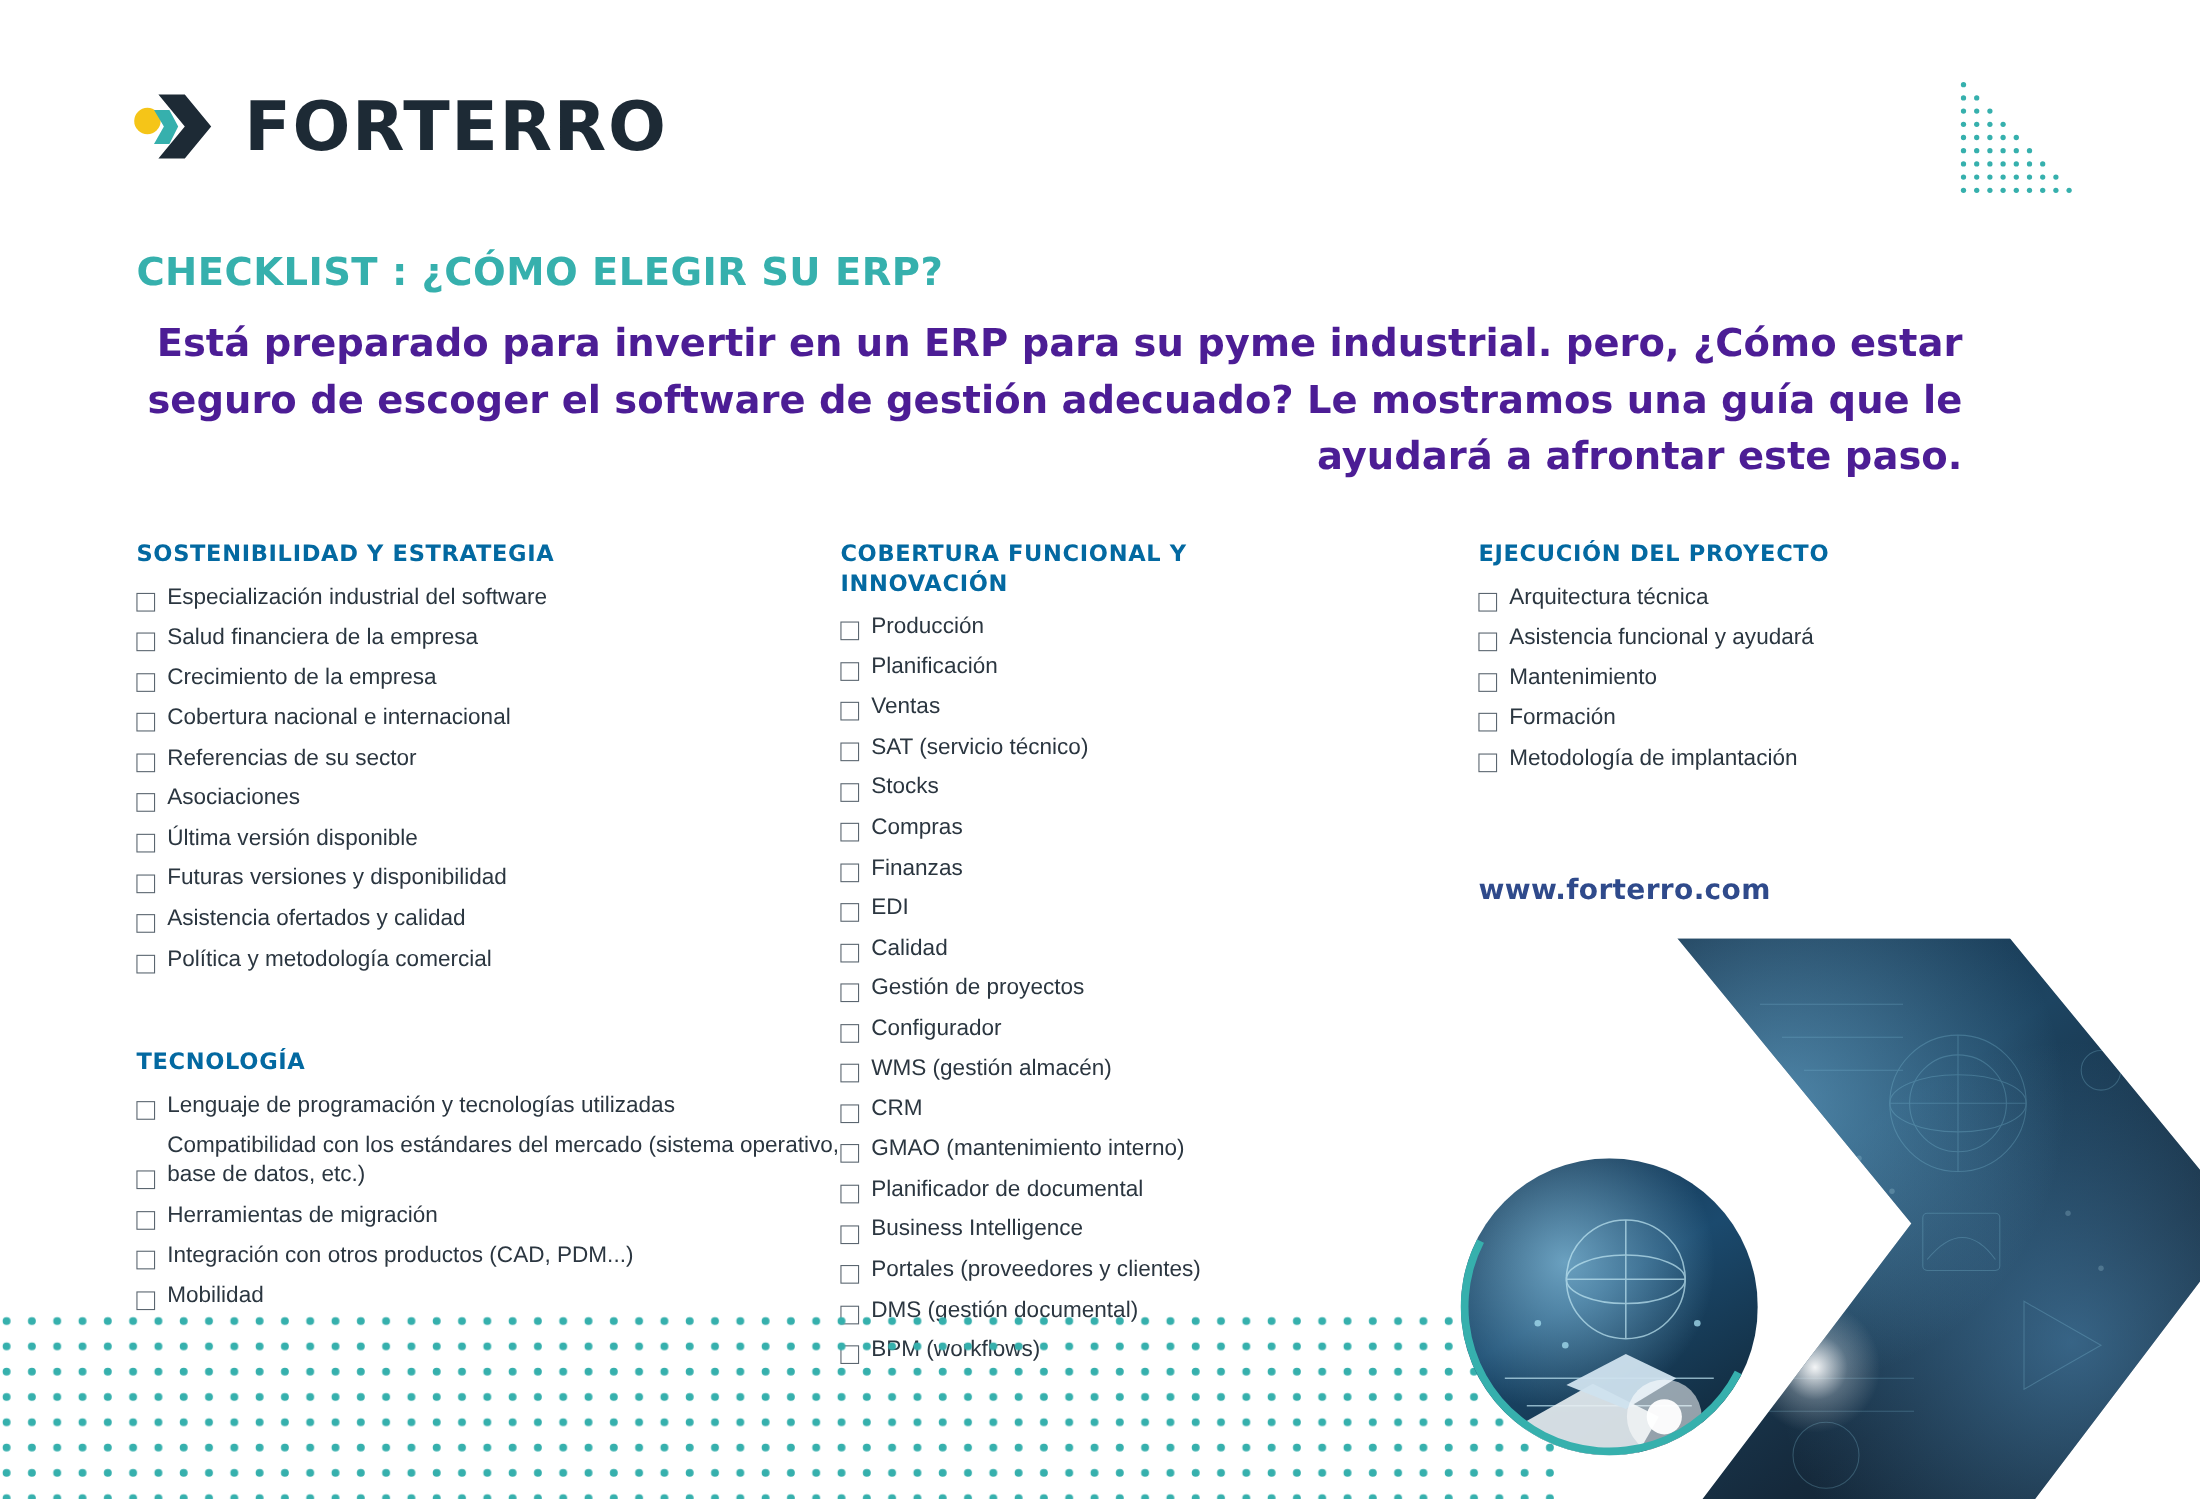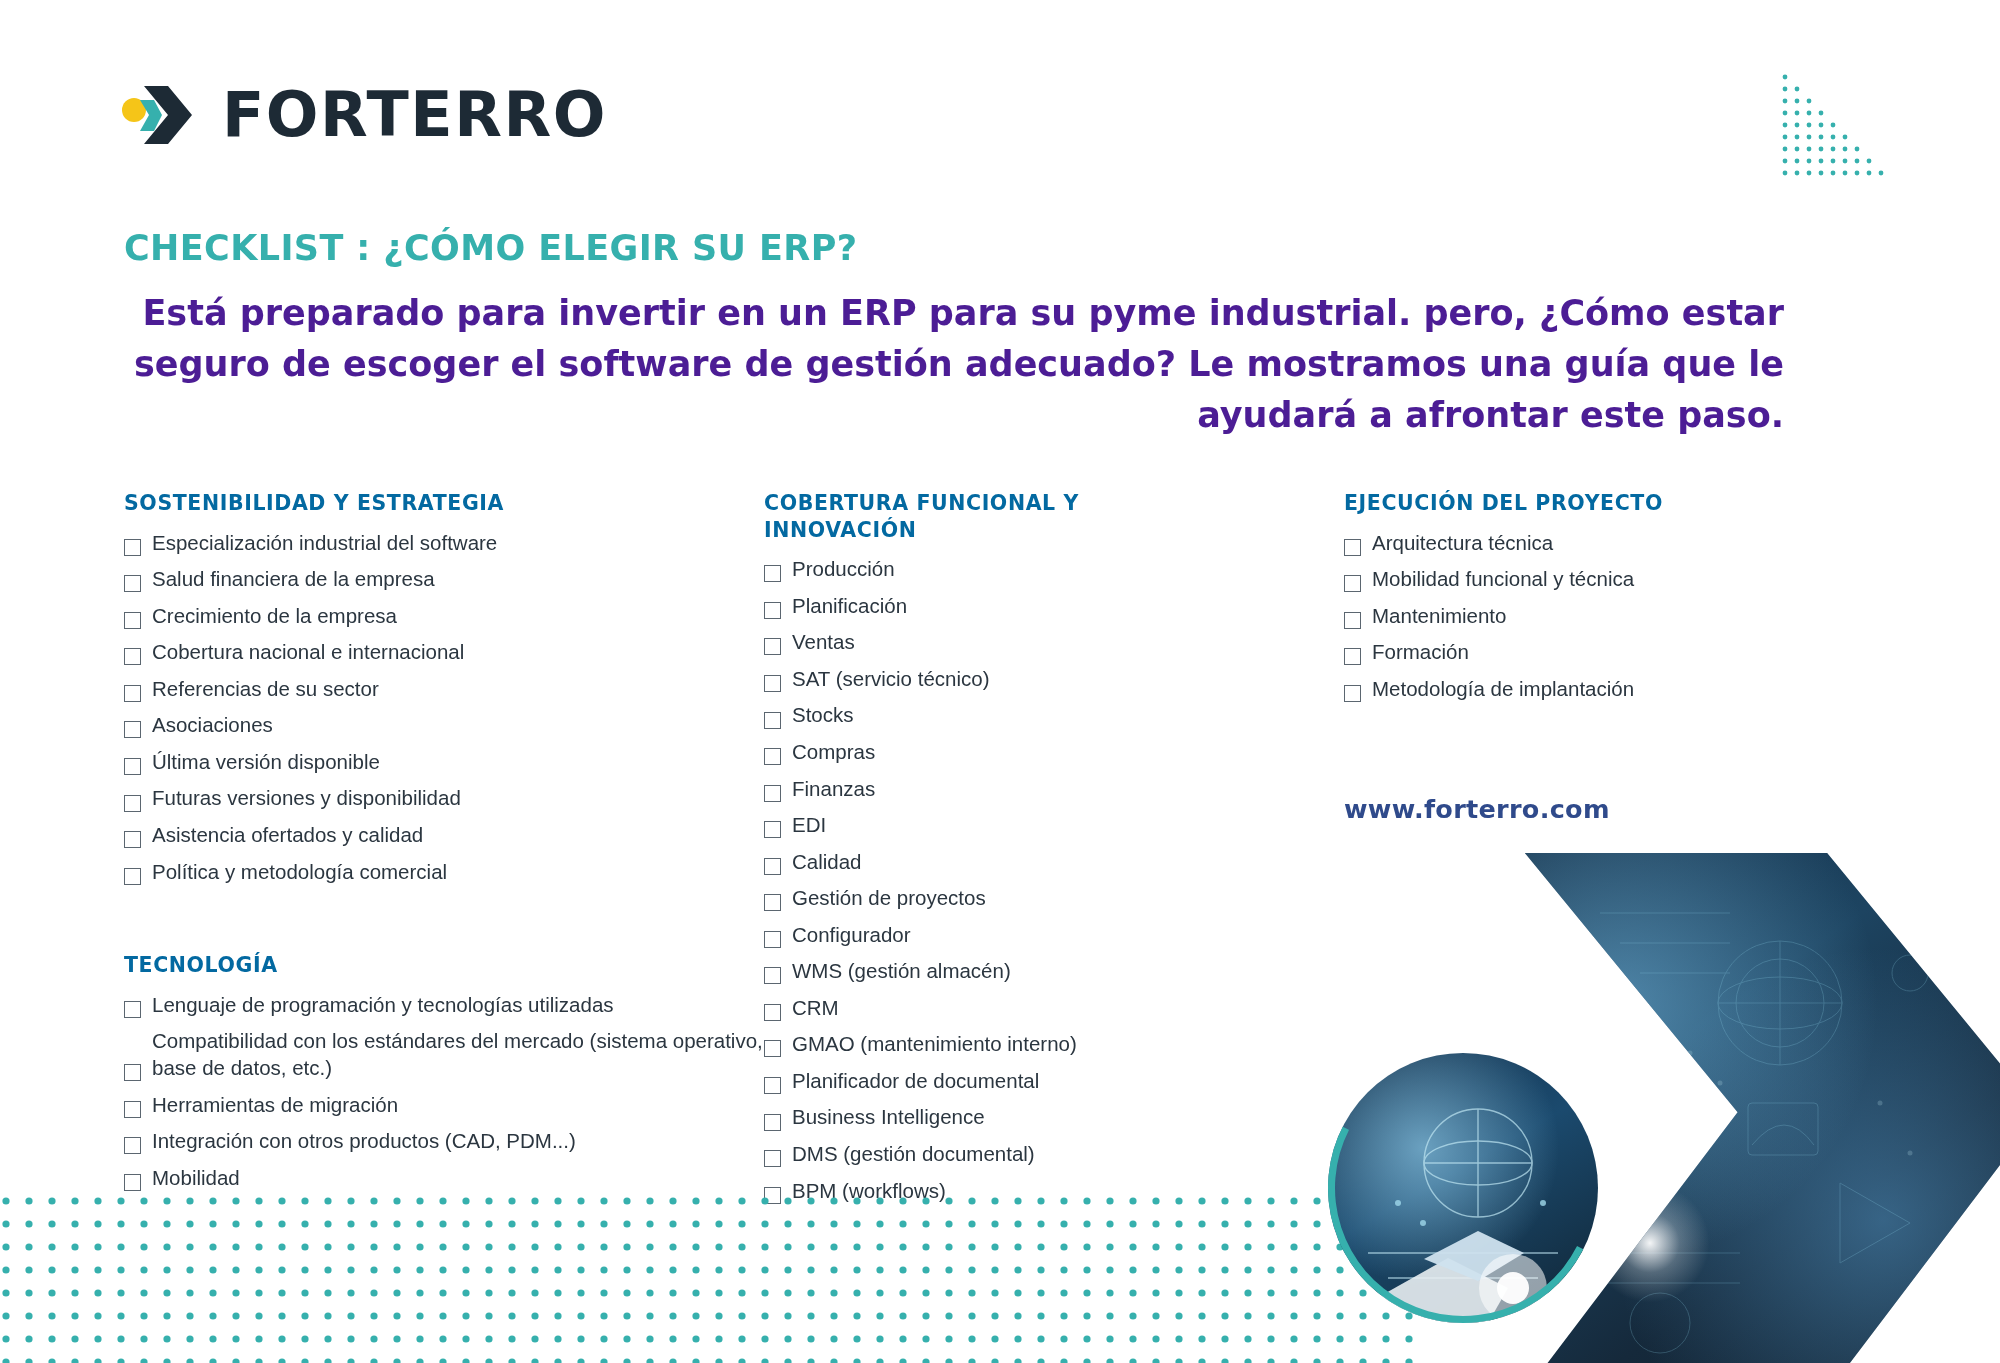--- a/index.html
+++ b/index.html
@@ -416,39 +416,43 @@
       <li>
           <span class="box"></span>
           <span class="li-text">Planificador de documental</span>
         </li>
       <li>
           <span class="box"></span>
           <span class="li-text">Business Intelligence</span>
         </li>
       <li>
           <span class="box"></span>
+          <span class="li-text">Portales (proveedores y clientes)</span>
+        </li>
+      <li>
+          <span class="box"></span>
           <span class="li-text">DMS (gestión documental)</span>
         </li>
       <li>
           <span class="box"></span>
           <span class="li-text">BPM (workflows)</span>
         </li>
     </ul>
   </div>
 
   <div class="col-3">
     <div class="section-title">EJECUCIÓN DEL PROYECTO</div>
     <ul class="check-list">
       <li>
           <span class="box"></span>
           <span class="li-text">Arquitectura técnica</span>
         </li>
       <li>
           <span class="box"></span>
-          <span class="li-text">Mobilidad funcional y técnica</span>
+          <span class="li-text">Asistencia funcional y ayudará</span>
         </li>
       <li>
           <span class="box"></span>
           <span class="li-text">Mantenimiento</span>
         </li>
       <li>
           <span class="box"></span>
           <span class="li-text">Formación</span>
         </li>
       <li>

